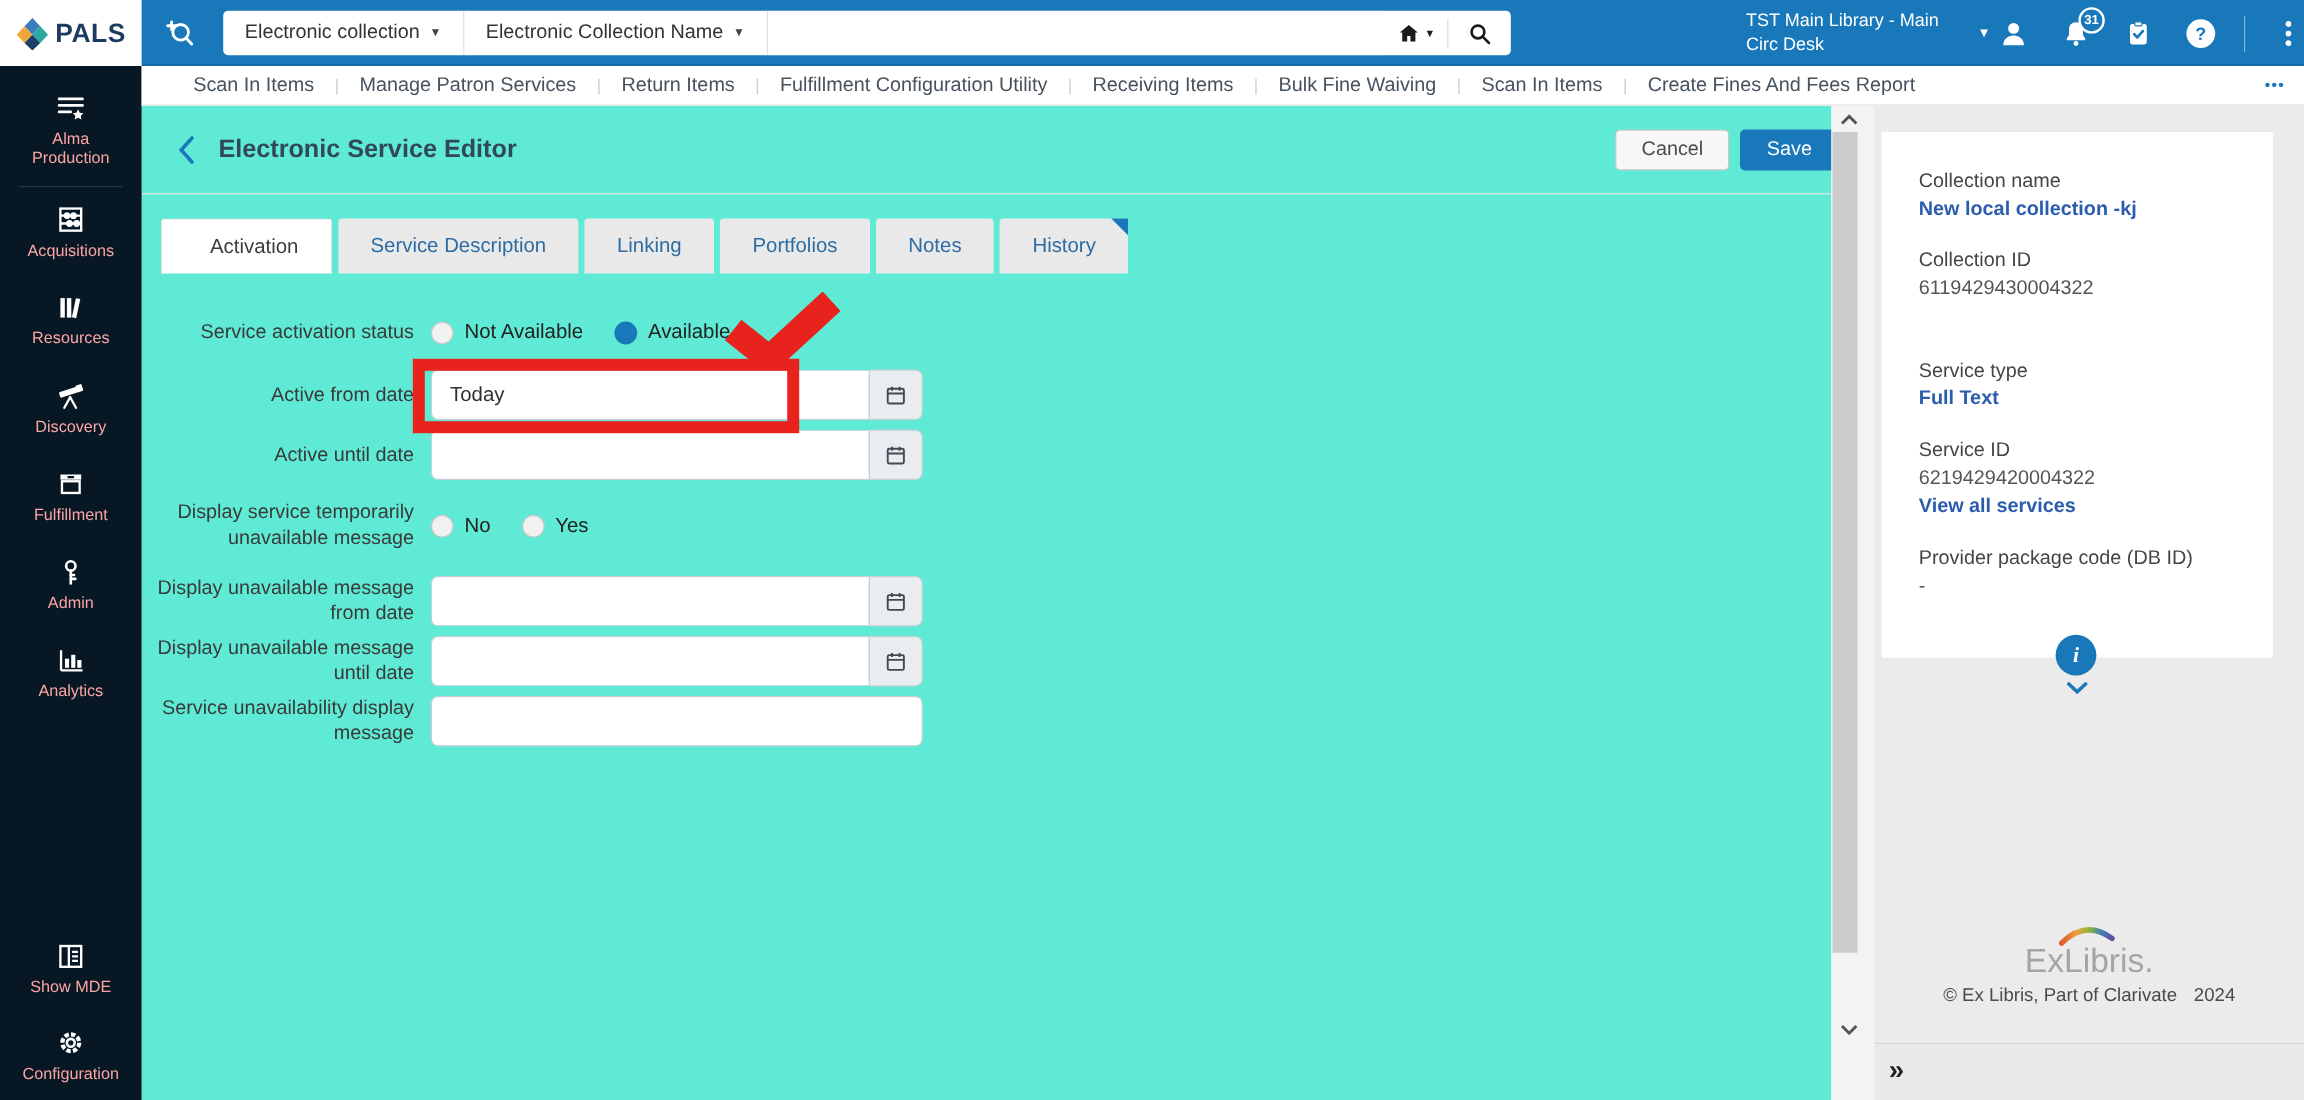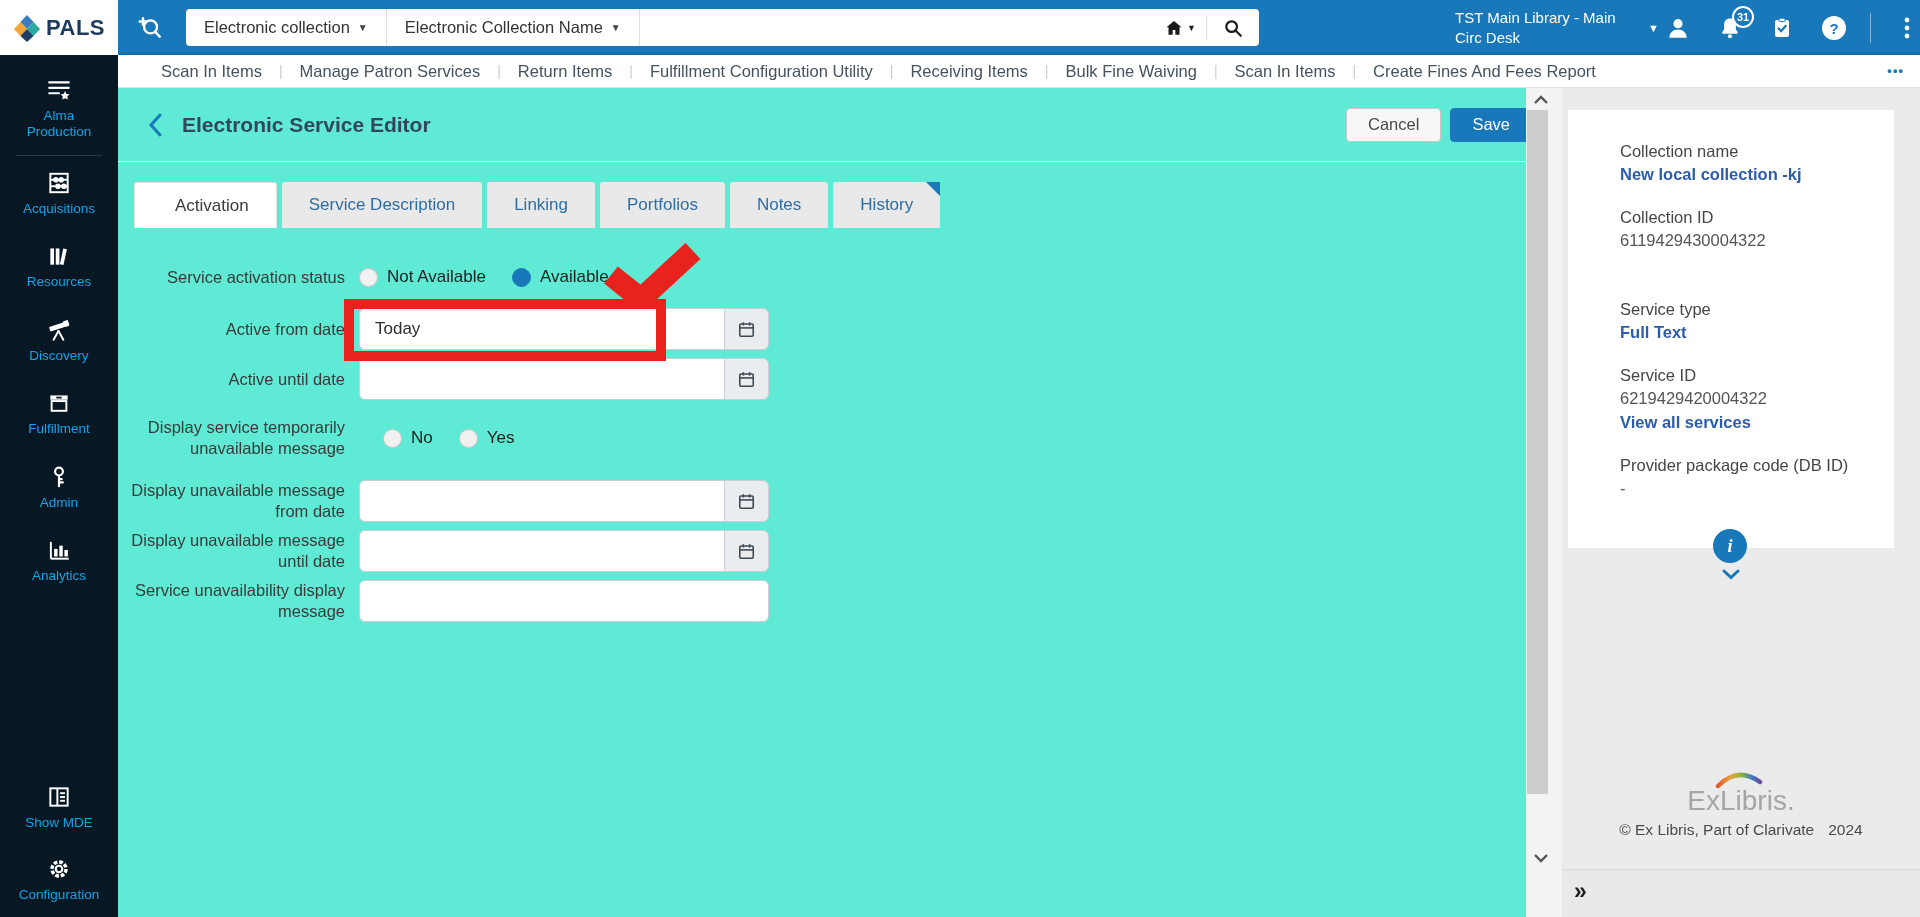--- a/index.html
+++ b/index.html
@@ -27,21 +27,21 @@
   .top-sep { width:1px; height:30px; background:rgba(255,255,255,.45); }
 
   
   .quicklinks { position:absolute; left:118px; top:55px; width:1802px; height:33px; background:#fff; border-bottom:1px solid #e2e2e2; display:flex; align-items:center; padding-left:26px; z-index:9; }
   .qlink { font-size:16.5px; color:#46525e; padding:0 17px; cursor:pointer; white-space:nowrap; }
   .qsep { color:#c9ced4; font-size:14px; }
   .qmore { position:absolute; right:16px; top:8px; color:#1878b9; font-size:13px; font-weight:bold; letter-spacing:1px; cursor:pointer; }
 
   
   .sidebar { position:absolute; left:0; top:55px; width:118px; height:862px; background:#071723; display:flex; flex-direction:column; align-items:center; z-index:8; }
-  .side-item { display:flex; flex-direction:column; align-items:center; gap:5px; color:#0ea5e9; font-size:13.5px; text-align:center; line-height:1.22; cursor:pointer; width:100%; }
+  .side-item { display:flex; flex-direction:column; align-items:center; gap:5px; color:#fca5a5; font-size:13.5px; text-align:center; line-height:1.22; cursor:pointer; width:100%; }
   .side-div { width:86px; height:1px; background:#243647; margin:14px 0; }
   .side-spacer { flex:1; }
 
   
   .main { position:absolute; left:118px; top:88px; width:1408px; height:829px; background:#5eead4; z-index:2; }
   .title-row { height:74px; display:flex; align-items:center; padding:0 8px 0 24px; border-bottom:1px solid #e9e9e9; }
   .back-btn { width:26px; height:26px; display:flex; align-items:center; justify-content:center; cursor:pointer; }
   .page-title { margin-left:14px; font-size:21px; font-weight:bold; color:#33475b; }
   .title-spacer { flex:1; }
   .btn { height:34px; border-radius:4px; font-size:16.5px; display:flex; align-items:center; padding:0 21px; cursor:pointer; font-family:"Liberation Sans",sans-serif; }
@@ -70,21 +70,21 @@
   .red-box { position:absolute; left:344px; top:299px; width:322px; height:62px; border:10px solid #e8231d; z-index:6; pointer-events:none; }
   .red-check { position:absolute; left:597px; top:243px; z-index:7; pointer-events:none; }
 
   
   .vscroll { position:absolute; left:1526px; top:88px; width:36px; height:829px; background:#f3f3f3; z-index:5; }
   .sb-arrow { position:absolute; left:3px; width:24px; height:16px; display:flex; align-items:center; justify-content:center; cursor:pointer; }
   .sb-thumb { position:absolute; left:1px; top:22px; width:21px; height:684px; background:#ccc; cursor:pointer; }
 
   
   .rightpanel { position:absolute; left:1562px; top:88px; width:358px; height:829px; background:#ebebeb; z-index:3; }
-  .card { position:absolute; left:6px; top:22px; width:326px; height:438px; background:#fff; padding:32px 20px 0 52px; }
+  .card { position:absolute; left:6px; top:22px; width:326px; height:438px; background:#fff; padding:32px 20px 0 31px; }
   .d-label { font-size:16.5px; color:#454545; margin-bottom:4px; }
   .d-value { font-size:16.5px; color:#555; }
   .d-link { font-size:16.5px; font-weight:bold; color:#2b5cad; cursor:pointer; }
   .d-group { margin-bottom:24px; }
   .gap-lg { margin-bottom:50px; }
   .info-pin { position:absolute; left:151px; top:441px; width:34px; height:34px; background:#1878b9; border-radius:50%; display:flex; align-items:center; justify-content:center; color:#fff; font-size:18px; font-style:italic; font-family:"Liberation Serif",serif; font-weight:bold; cursor:pointer; }
   .info-chev { position:absolute; left:160px; top:478px; cursor:pointer; }
   .brand { position:absolute; left:0; width:358px; top:682px; display:flex; flex-direction:column; align-items:center; }
   .copyright { margin-top:3px; font-size:15.5px; color:#4a4a4a; display:flex; gap:14px; }
   .rp-strip { position:absolute; left:0; top:781px; width:358px; height:48px; background:#e9e9e9; border-top:1px solid #d8d8d8; }
@@ -364,21 +364,21 @@
           <svg width="19" height="19" viewBox="0 0 24 24" fill="none" stroke="#3f4a54" stroke-width="2">
             <rect x="3.5" y="5" width="17" height="15.5" rx="1.5"></rect>
               <line x1="8" y1="2.8" x2="8" y2="7"></line>
               <line x1="16" y1="2.8" x2="16" y2="7"></line>
               <line x1="3.5" y1="10" x2="20.5" y2="10"></line>
           </svg>
         </div>
       </div>
     </div>
 
-    <div class="frow top-align" style="margin-bottom:12px;gap:24px;">
+    <div class="frow top-align" style="margin-bottom:12px;">
       <div class="flabel" style="width:227px;">Display service temporarily unavailable message</div>
       <div class="radio-group" style="height:60px;">
         <div class="radio-opt">
           <span class="radio"></span>
           <span>No</span>
         </div>
         <div class="radio-opt">
           <span class="radio"></span>
           <span>Yes</span>
         </div>

